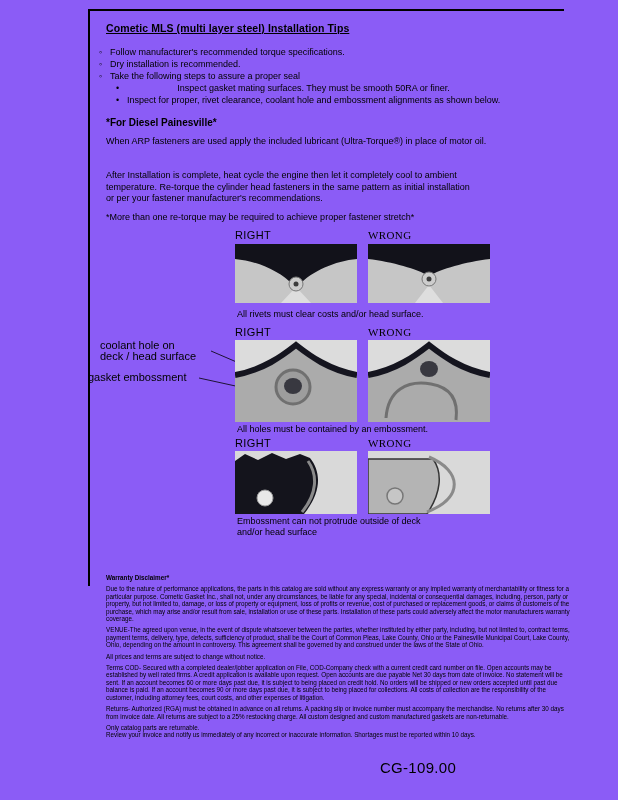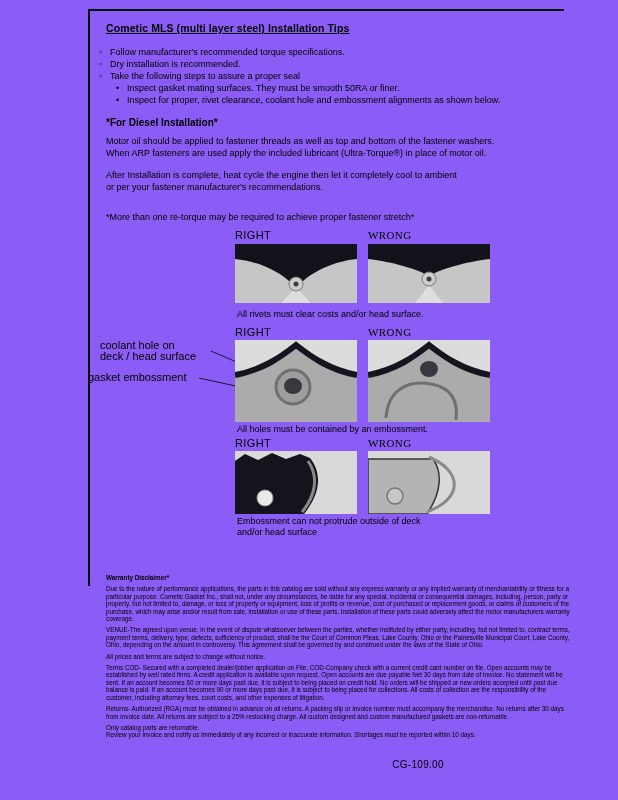--- a/index.html
+++ b/index.html
@@ -5,21 +5,21 @@
 <style>
   *{margin:0;padding:0;box-sizing:border-box;}
   html,body{background:#fff;}
   body{font-family:"Liberation Sans",sans-serif;color:#000;}
   .page{position:relative;width:618px;height:800px;background:#8b5cf6;overflow:hidden;}
   .frame-top{position:absolute;left:88px;top:9px;width:476px;height:2px;background:#000;}
   .frame-left{position:absolute;left:88px;top:9px;width:2px;height:577px;background:#000;}
   .title{position:absolute;left:106px;top:22px;font-size:10.5px;font-weight:bold;text-decoration:underline;letter-spacing:.1px;}
   .tips{position:absolute;left:99px;top:46px;font-size:9px;line-height:12px;}
   .tip{position:relative;padding-left:11px;white-space:nowrap;}
-  .tip.l2{margin-left:17px;}
+  .tip.l2{margin-left:17px;text-align:center;}
   .tip.l1::before{content:"\25E6";position:absolute;left:0;top:0;}
   .tip.l2::before{content:"\2022";position:absolute;left:0;top:0;}
   .diesel-h{position:absolute;left:106px;top:117px;font-size:10px;font-weight:bold;}
   .para{position:absolute;left:106px;font-size:9px;line-height:11.5px;white-space:nowrap;}
   .p1{top:136px;}
   .p2{top:170px;}
   .note{position:absolute;left:106px;top:212px;font-size:9px;}
   .dg-h{position:absolute;width:122px;text-align:left;font-size:11px;letter-spacing:.4px;}
   .col-l{left:235px;}
   .col-r{left:368px;font-family:Liberation Serif, serif;}
@@ -28,49 +28,49 @@
   .r1i{top:244px;}  .r2i{top:340px;}  .r3i{top:451px;}
   .cap{position:absolute;left:237px;font-size:9px;line-height:11px;}
   .cap1{top:309px;}  .cap2{top:424px;}  .cap3{top:516px;}
   .callout{position:absolute;font-size:11px;line-height:10.5px;text-align:left;width:110px;}
   .co1{left:100px;top:340px;}
   .co2{left:88px;top:372px;}
   .lines-svg{position:absolute;left:195px;top:340px;pointer-events:none;}
   .legal{position:absolute;left:106px;top:574px;width:468px;font-size:6.3px;line-height:7.4px;}
   .legal-h{font-weight:bold;margin-bottom:4px;font-size:6.3px;}
   .lp{margin-bottom:4px;}
-  .footer-code{position:absolute;left:358px;top:759px;width:120px;text-align:center;font-size:10px;letter-spacing:.3px;}
+  .footer-code{position:absolute;left:358px;top:759px;width:120px;text-align:center;font-size:15px;letter-spacing:.3px;}
 </style>
 </head>
 <body>
 
 <div class="page">
 
   <div class="frame-top"></div>
   <div class="frame-left"></div>
 
   <div class="title">Cometic MLS (multi layer steel) Installation Tips</div>
 
   <div class="tips">
     <div class="tip l1">Follow manufacturer's recommended torque specifications.</div>
     <div class="tip l1">Dry installation is recommended.</div>
     <div class="tip l1">Take the following steps to assure a proper seal</div>
     <div class="tip l2">Inspect gasket mating surfaces.  They must be smooth 50RA or finer.</div>
     <div class="tip l2">Inspect for proper, rivet clearance, coolant hole and embossment alignments as shown below.</div>
   </div>
 
-  <div class="diesel-h">*For Diesel Installation*</div>
+  <div class="diesel-h">*For Diesel Painesville*</div>
 
   <div class="para p1">
-    <div>Motor oil should be applied to fastener threads as well as top and bottom of the fastener washers.</div>
     <div>When ARP fasteners are used apply the included lubricant (Ultra-Torque®) in place of motor oil.</div>
   </div>
 
   <div class="para p2">
     <div>After Installation is complete, heat cycle the engine then let it completely cool to ambient</div>
+    <div>temperature. Re-torque the cylinder head fasteners in the same pattern as initial installation</div>
     <div>or per your fastener manufacturer's recommendations.</div>
   </div>
 
   <div class="note">*More than one re-torque may be required to achieve proper fastener stretch*</div>
 
   <div class="dg-h col-l r1h">RIGHT</div>
   <div class="dg-h col-r r1h">WRONG</div>
 
   <div class="dgimg col-l r1i">
     <svg width="122" height="59" viewBox="0 0 122 59">

